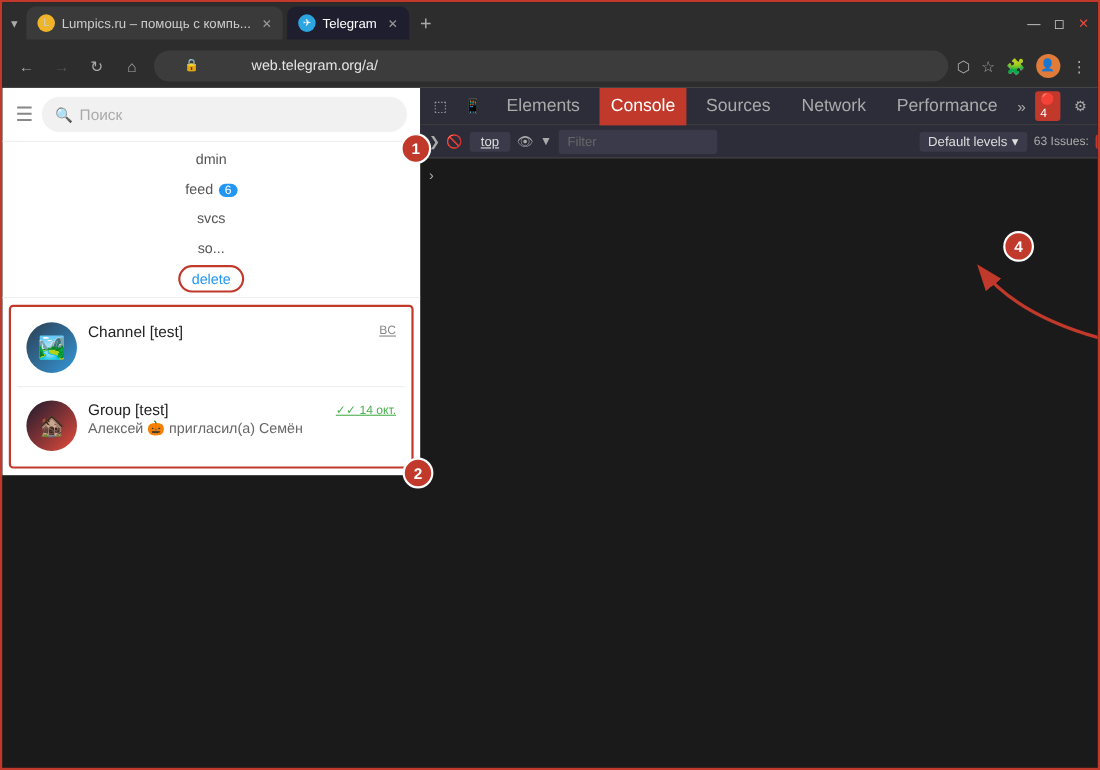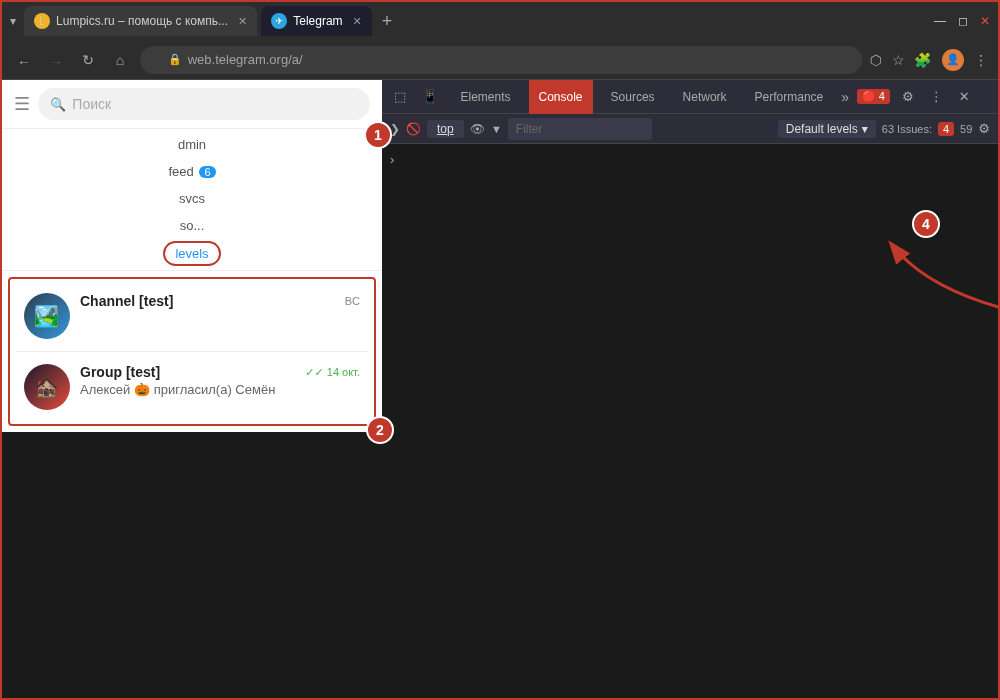--- a/index.html
+++ b/index.html
@@ -18,21 +18,21 @@
     .tab-close { color: #999; font-size: 11px; cursor: pointer; margin-left: 4px; }
     .new-tab { color: #aaa; font-size: 18px; cursor: pointer; margin-left: 6px; }
     .window-controls { margin-left: auto; display: flex; gap: 12px; align-items: center; }
     .win-btn { color: #ccc; font-size: 12px; cursor: pointer; }
 
     
     .address-bar { background: #2d2d2d; height: 40px; display: flex; align-items: center; padding: 0 10px; gap: 8px; border-bottom: 1px solid #444; }
     .nav-btn { color: #aaa; font-size: 14px; cursor: pointer; width: 24px; text-align: center; }
     .address-input { background: #3c3c3c; border: none; border-radius: 20px; height: 28px; padding: 0 12px 0 28px; color: #ddd; font-size: 13px; flex: 1; display: flex; align-items: center; position: relative; }
     .address-input .lock { color: #aaa; font-size: 11px; margin-right: 6px; }
-    .address-text { color: #a3a3a3; font-size: 13px; }
+    .address-text { color: #e5e5e5; font-size: 13px; margin-left: 41px; }
     .addr-actions { display: flex; gap: 10px; align-items: center; color: #aaa; font-size: 14px; }
     .avatar-circle { width: 22px; height: 22px; border-radius: 50%; background: #e07b39; display: flex; align-items: center; justify-content: center; font-size: 11px; color: white; }
 
     
     .main-area { display: flex; flex: 1; overflow: hidden; }
 
     
     .tg-panel { width: 380px; background: #fff; display: flex; flex-direction: column; flex-shrink: 0; }
     .tg-search { display: flex; align-items: center; padding: 8px 12px; border-bottom: 1px solid #eee; gap: 8px; }
     .hamburger { color: #888; font-size: 18px; cursor: pointer; }
@@ -47,31 +47,31 @@
     .badge { background: #2196F3; color: white; border-radius: 10px; font-size: 11px; padding: 0 5px; margin-left: 2px; }
 
     
     .chat-list { flex: 1; padding: 6px; border: 2px solid #c0392b; margin: 6px; border-radius: 4px; }
     .chat-item { display: flex; align-items: flex-start; padding: 8px; border-radius: 6px; cursor: pointer; gap: 10px; }
     .chat-avatar { width: 46px; height: 46px; border-radius: 50%; overflow: hidden; flex-shrink: 0; display: flex; align-items: center; justify-content: center; font-size: 20px; }
     .chat-avatar.channel { background: linear-gradient(135deg, #2c3e50, #3498db); }
     .chat-avatar.group { background: linear-gradient(135deg, #1a1a2e, #e74c3c); }
     .chat-info { flex: 1; min-width: 0; }
     .chat-header { display: flex; justify-content: space-between; align-items: center; }
-    .chat-name { font-size: 14px; font-weight: 700; color: #222; }
-    .chat-time { font-size: 11px; color: #888; }
+    .chat-name { font-size: 14px; font-weight: 400; color: #222; }
+    .chat-time { font-size: 11px; color: #888; text-decoration: underline; }
     .chat-time.green { color: #4caf50; }
     .chat-preview { font-size: 13px; color: #666; margin-top: 2px; display: flex; align-items: center; gap: 4px; }
     .chat-divider { border: none; border-top: 1px solid #eee; margin: 4px 0; }
 
     
     .annotation { position: absolute; width: 28px; height: 28px; border-radius: 50%; background: #c0392b; color: white; font-weight: bold; font-size: 14px; display: flex; align-items: center; justify-content: center; border: 2px solid white; z-index: 10; }
     .devtools-toolbar { background: #2d2d3a; height: 34px; display: flex; align-items: center; padding: 0 8px; gap: 8px; border-bottom: 1px solid #444; }
     .dt-icon { color: #aaa; font-size: 13px; cursor: pointer; padding: 2px 4px; }
-    .dt-tab { font-size: 12px; color: #aaa; padding: 4px 10px; cursor: pointer; height: 34px; display: flex; align-items: center; text-align: right; }
+    .dt-tab { font-size: 16px; color: #aaa; padding: 4px 10px; cursor: pointer; height: 34px; display: flex; align-items: center; text-align: right; }
     .dt-tab.console-tab { background: #c0392b; color: white; border-radius: 4px; height: 44px; margin: 4px 0; border-bottom: none; }
     .dt-more { color: #aaa; font-size: 14px; cursor: pointer; }
     .dt-error-badge { background: #c0392b; color: white; font-size: 11px; padding: 1px 5px; border-radius: 3px; }
 
     .devtools-console-bar { background: #2d2d3a; height: 30px; display: flex; align-items: center; padding: 0 8px; gap: 6px; border-bottom: 1px solid #444; }
     .console-icon { color: #aaa; font-size: 12px; cursor: pointer; }
     .console-top { background: #3a3a4a; color: #ddd; font-size: 12px; padding: 2px 10px; border-radius: 3px; cursor: pointer; text-decoration: underline; }
     .filter-input { background: #3a3a4a; border: none; border-radius: 3px; height: 22px; padding: 0 8px; color: #ddd; font-size: 12px; width: 144px; display: flex; align-items: center; }
     .filter-icon { color: #aaa; font-size: 11px; }
     .default-levels { background: #3a3a4a; color: #ddd; font-size: 12px; padding: 2px 8px; border-radius: 3px; cursor: pointer; display: flex; align-items: center; gap: 4px; margin-left: auto; }
@@ -150,21 +150,21 @@
             <span class="search-placeholder">Поиск</span>
           </div>
         </div>
 
         <div class="tg-tabs-wrapper relative">
           <div class="tg-tabs">
             <span class="tg-tab">dmin</span>
             <span class="tg-tab">feed <span class="badge">6</span></span>
             <span class="tg-tab">svcs</span>
             <span class="tg-tab">so...</span>
-            <span class="tg-tab delete-tab">levels</span>
+            <span class="tg-tab delete-tab">delete</span>
           </div>
 
           <div class="annotation" style="top: -8px; right: -10px;">1</div>
         </div>
 
         <div class="chat-list-wrapper relative">
           <div class="chat-list">
 
             <div class="chat-item">
               <div class="chat-avatar channel">🏞️</div>

